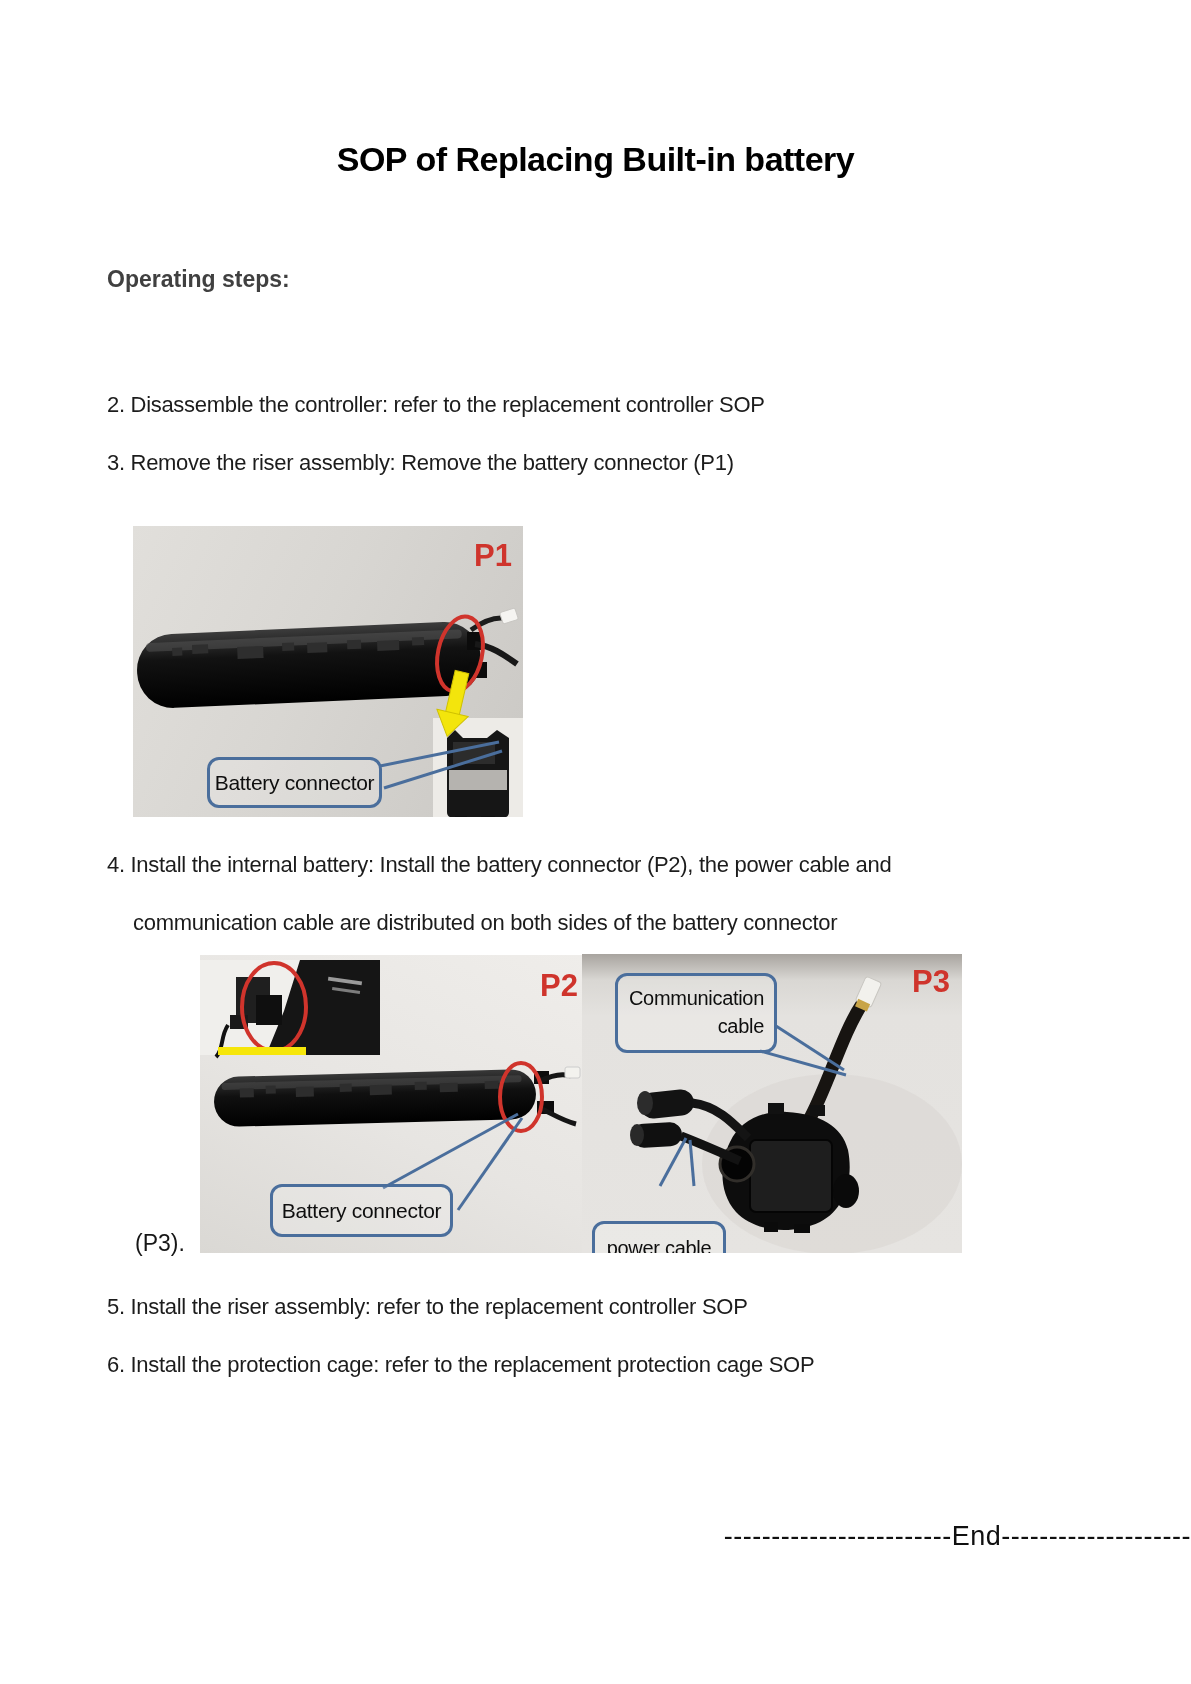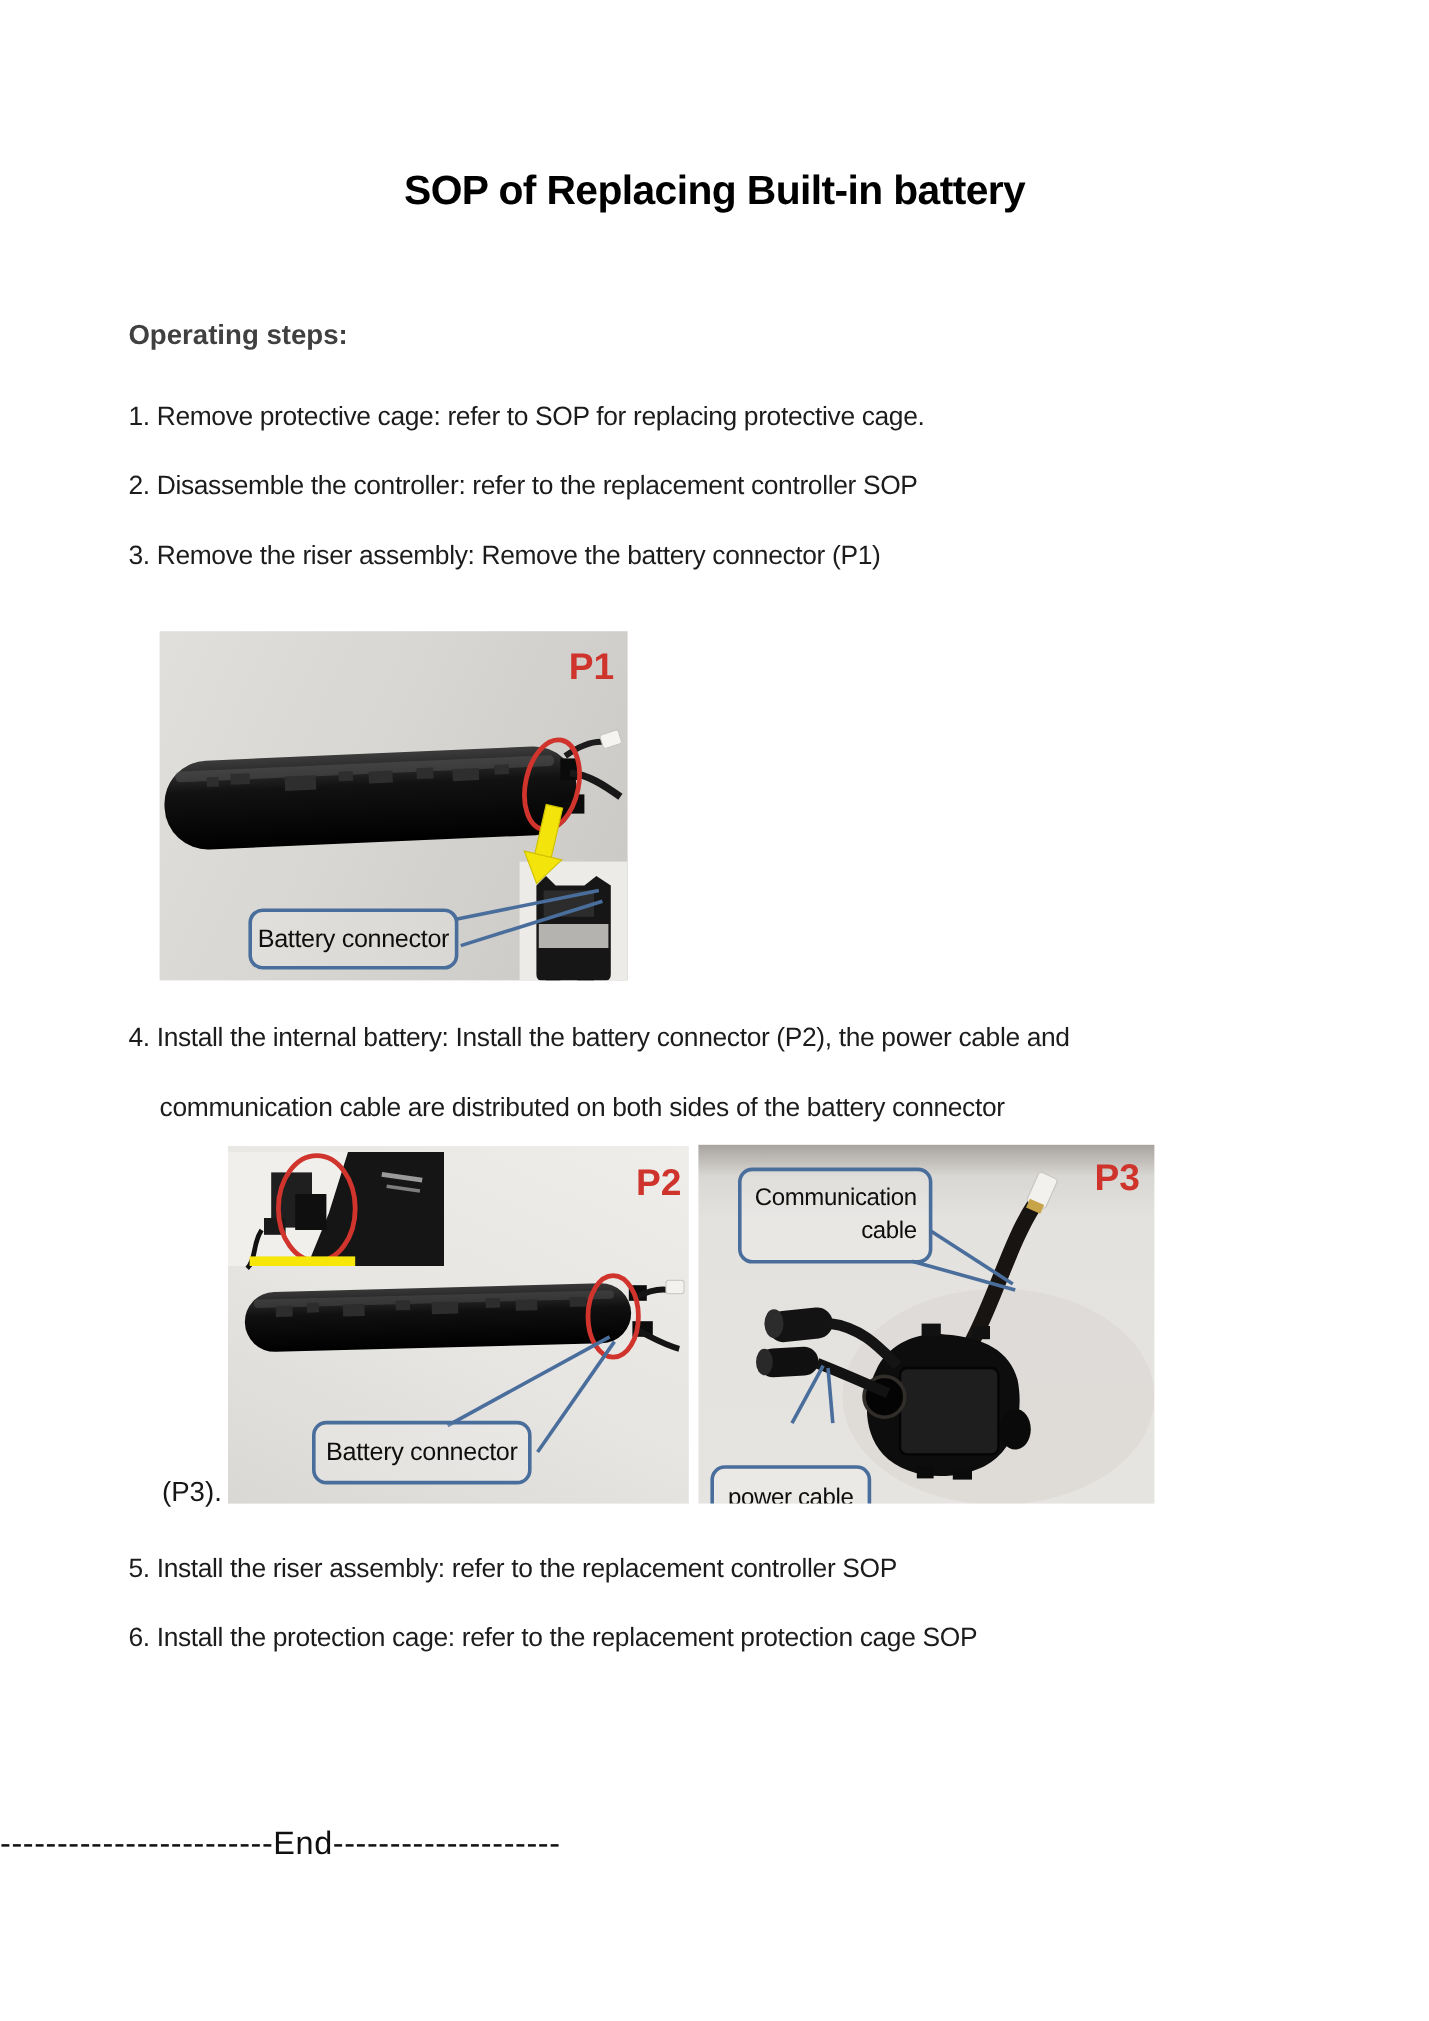--- a/index.html
+++ b/index.html
@@ -29,21 +29,21 @@
     font-size: 22px; letter-spacing: -0.3px;
     white-space: nowrap; color: #1c1c1c;
   }
   .figure { position: absolute; overflow: hidden; }
   .figure svg { position: absolute; left: 0; top: 0; }
   .fig1 {
     left: 133px; top: 526px; width: 390px; height: 291px;
     background: linear-gradient(115deg, #e1dfdb 0%, #d8d6d2 45%, #cac8c4 100%);
   }
   .fig2l {
-    left: 190px; top: 955px; width: 384px; height: 298px;
+    left: 200px; top: 955px; width: 384px; height: 298px;
     background: linear-gradient(205deg, #efedea 0%, #e7e5e2 55%, #dad8d4 100%);
   }
   .fig2r {
     left: 582px; top: 954px; width: 380px; height: 299px;
     background: linear-gradient(180deg, #a8a49f 0px, #d9d7d3 26px, #e4e2df 62px, #e6e4e1 100%);
   }
   .p-label {
     position: absolute;
     color: #cf342c;
     font-size: 31px; font-weight: 600; letter-spacing: 0;
@@ -61,34 +61,33 @@
     align-items: flex-start; justify-content: flex-start;
     padding: 8px 10px; font-size: 20px; line-height: 28px;
     text-align: right;
   }
   .p3-note {
     left: 135px; top: 1230px;
     font-size: 23px; color: #161616;
   }
   .end-line {
     left: 0; top: 1521px; width: 100%;
-    text-align: left;
+    text-align: right;
     font-size: 27px; color: #101010; letter-spacing: 0.5px;
   }
 </style>
 </head>
 <body>
 
 <div class="page">
 
   <div class="abs title">SOP of Replacing Built-in battery</div>
 
   <div class="abs heading">Operating steps:</div>
 
-  <div class="abs step" style="top:334px">1. Remove protective cage: refer to SOP for replacing protective cage.</div>
   <div class="abs step" style="top:392px">2. Disassemble the controller: refer to the replacement controller SOP</div>
   <div class="abs step" style="top:450px">3. Remove the riser assembly: Remove the battery connector (P1)</div>
 
   <div class="figure fig1">
     <svg width="390" height="291" viewBox="0 0 390 291">
       <defs>
         <linearGradient id="cg1" x1="0" y1="0" x2="0" y2="1">
           <stop offset="0" stop-color="#3c3c3c"></stop>
           <stop offset="0.35" stop-color="#121212"></stop>
           <stop offset="1" stop-color="#000000"></stop>

